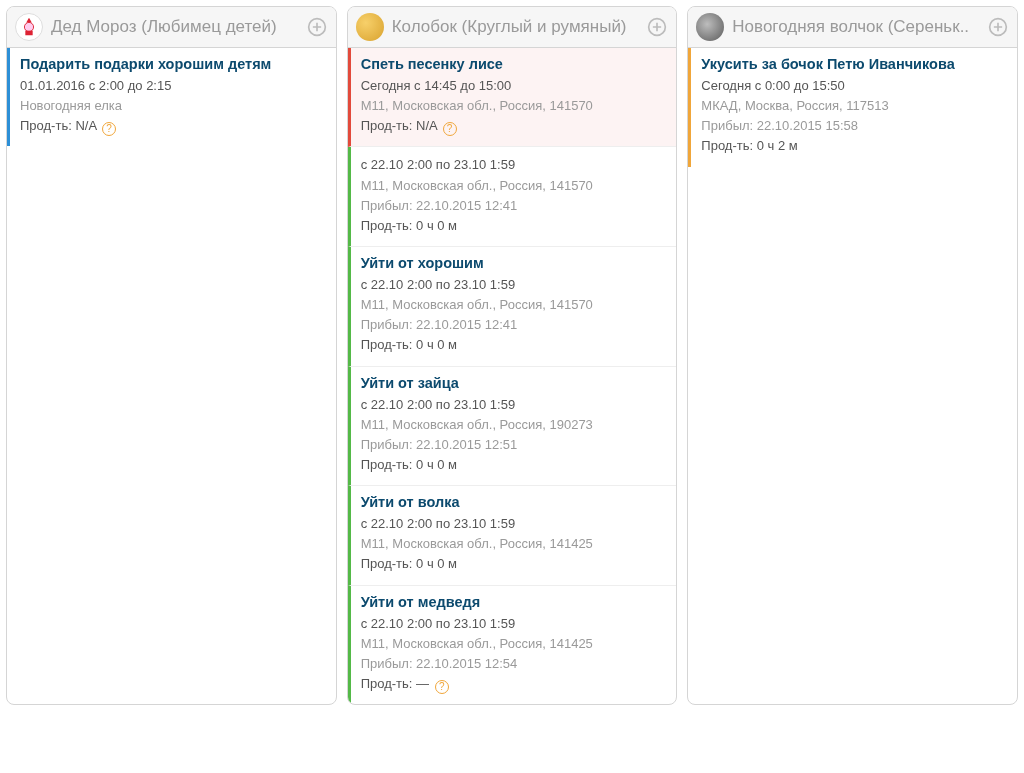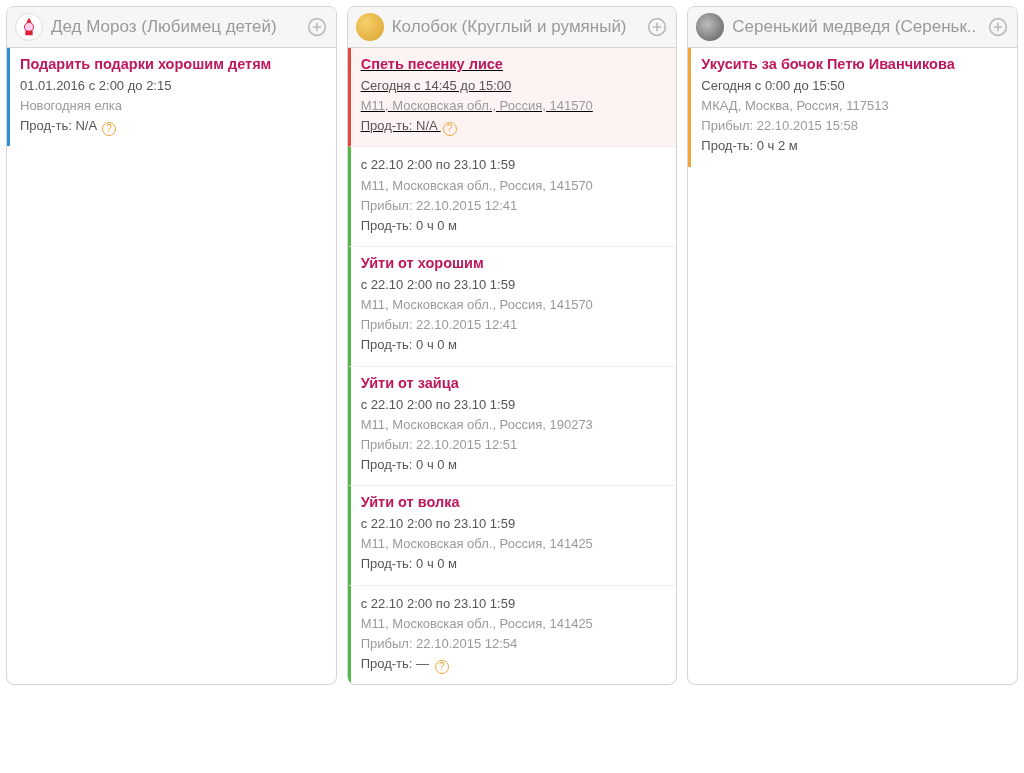--- a/index.html
+++ b/index.html
@@ -63,26 +63,26 @@
 }
 .add-btn svg { width: 20px; height: 20px; }
 .tasks { padding: 0; }
 .task {
   border-left: 3px solid;
   padding: 8px 10px 10px 10px;
   border-bottom: 1px solid #eee;
 }
 .task:last-child { border-bottom: none; }
 .task.blue { border-left-color: #2d8fd6; }
-.task.red { border-left-color: #e24a3b; background: #fdf3f3; text-decoration: underline; }
+.task.red { border-left-color: #e24a3b; background: #fdf3f3; }
 .task.green { border-left-color: #54b948; }
 .task.orange { border-left-color: #f0a63a; }
 .task-title {
   font-weight: 600;
-  color: #be185d;
+  color: #0c4a6e;
   font-size: 14.5px;
   margin-bottom: 4px;
 }
 .task-line {
   font-size: 13px;
   color: #555;
   line-height: 1.55;
 }
 .task-line.muted { color: #9a9a9a; }
 .help-icon {
@@ -168,32 +168,33 @@
       <div class="task-line muted">Прибыл: 22.10.2015 12:51</div>
       <div class="task-line">Прод-ть: 0 ч 0 м</div>
     </div>
     <div class="task green">
       <div class="task-title">Уйти от волка</div>
       <div class="task-line">с 22.10 2:00 по 23.10 1:59</div>
       <div class="task-line muted">М11, Московская обл., Россия, 141425</div>
       <div class="task-line">Прод-ть: 0 ч 0 м</div>
     </div>
     <div class="task green">
+      <div class="task-title">Уйти от медведя</div>
       <div class="task-line">с 22.10 2:00 по 23.10 1:59</div>
       <div class="task-line muted">М11, Московская обл., Россия, 141425</div>
       <div class="task-line muted">Прибыл: 22.10.2015 12:54</div>
       <div class="task-line"><span>Прод-ть: —</span> <span class="help-icon">?</span></div>
     </div>
   </div>
 </div>
 
 <div class="column">
   <div class="col-header">
     <div class="avatar avatar-wolf"></div>
-    <div class="col-title">Серенький медведя (Сереньк..</div>
+    <div class="col-title">Новогодняя волчок (Сереньк..</div>
     <div class="add-btn">
       <svg viewBox="0 0 24 24">
           <circle cx="12" cy="12" r="10" fill="none" stroke="#bcbcbc" stroke-width="2"></circle>
           <path d="M12 7v10M7 12h10" stroke="#bcbcbc" stroke-width="2"></path>
         </svg>
     </div>
   </div>
   <div class="tasks">
     <div class="task orange">
       <div class="task-title">Укусить за бочок Петю Иванчикова</div>

